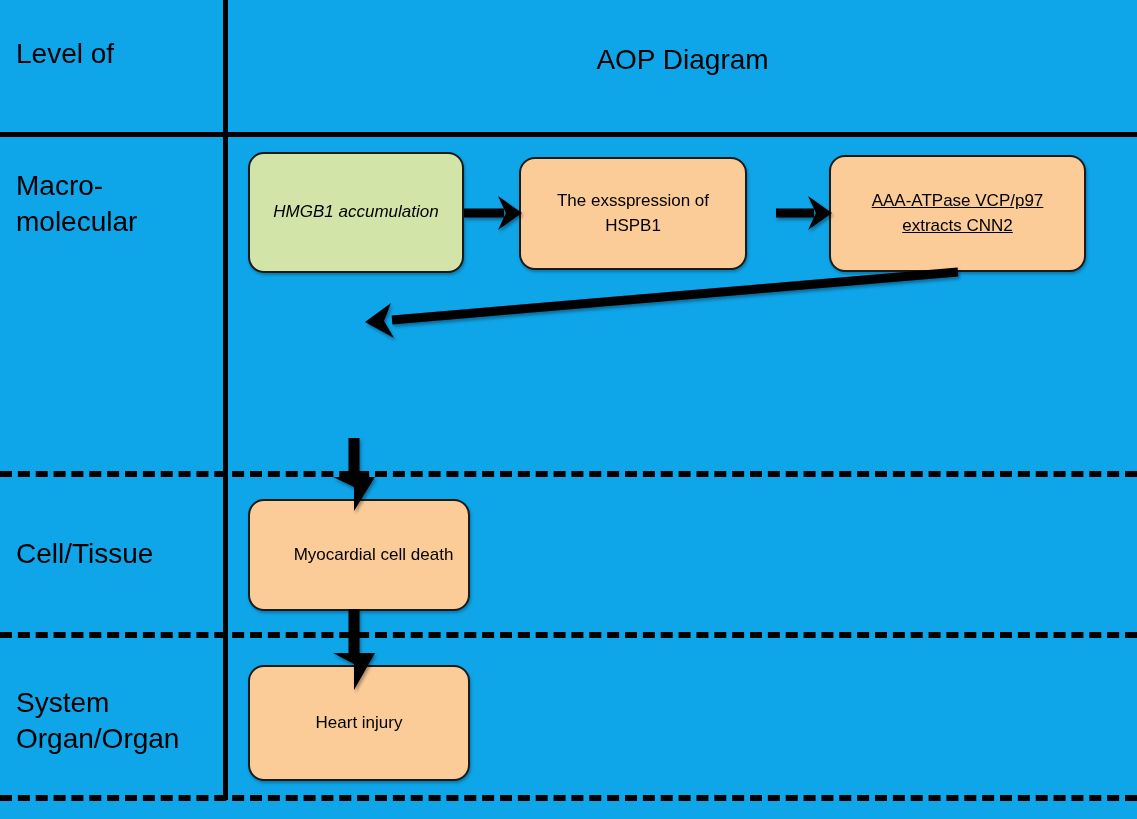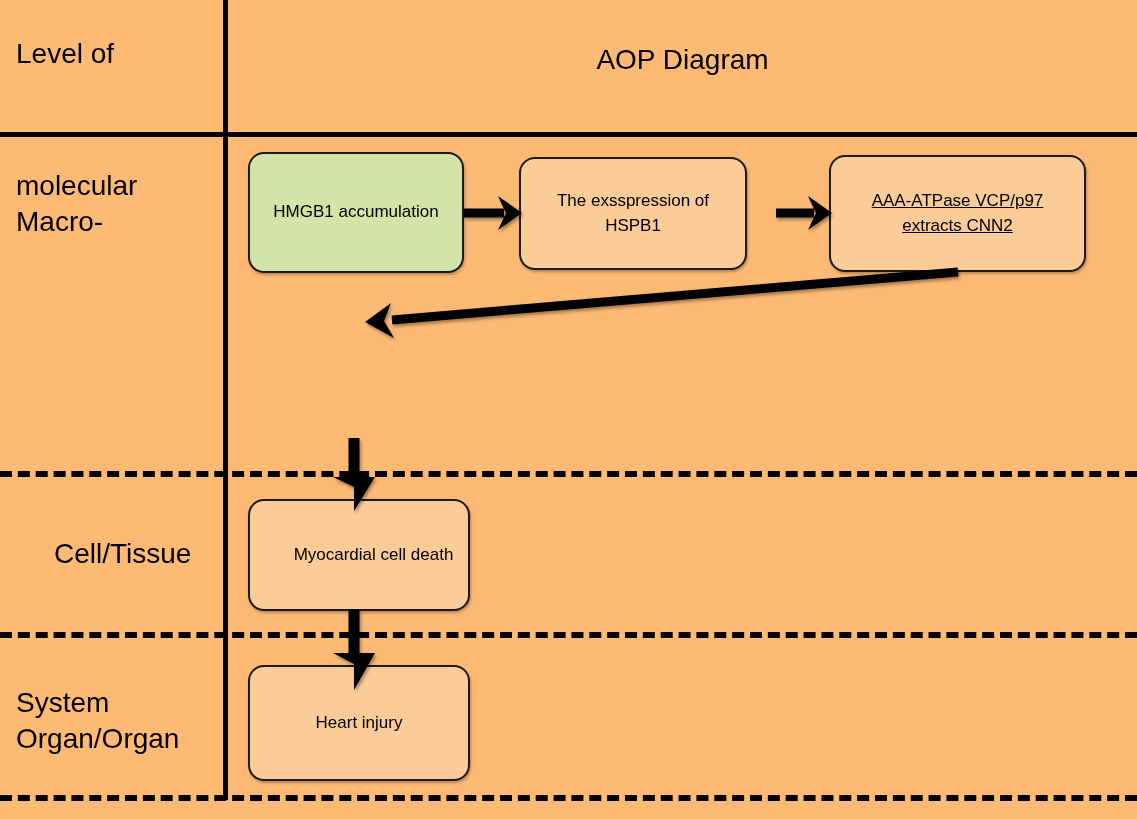--- a/index.html
+++ b/index.html
@@ -7,21 +7,21 @@
     padding: 0;
     background: #ffffff;
   }
   body {
     font-family: "Liberation Sans", sans-serif;
   }
   #canvas {
     position: relative;
     width: 1137px;
     height: 819px;
-    background: #fdba74;
+    background: #0ea5e9;
     overflow: hidden;
   }
 
   
   .vline {
     position: absolute;
     left: 223px;
     top: 0px;
     width: 5px;
     height: 800px;
@@ -51,21 +51,21 @@
     position: absolute;
     left: 16px;
     width: 200px;
     color: #000000;
     font-size: 28px;
     line-height: 1.28;
     font-family: "Liberation Sans", sans-serif;
   }
   #label-level      { top: 36px; }
   #label-macro      { top: 168px; }
-  #label-cell       { top: 536px; margin-left: 38px; }
+  #label-cell       { top: 536px; }
   #label-organ      { top: 685px; }
 
   
   #diagram-title {
     position: absolute;
     left: 228px;
     top: 44px;
     width: 909px;
     text-align: center;
     font-size: 28px;
@@ -86,21 +86,21 @@
     font-size: 17px;
     line-height: 1.45;
     color: #000000;
     padding: 4px 10px;
     font-family: "Liberation Sans", sans-serif;
     box-shadow: 1px 2px 3px rgba(0,0,0,0.28);
   }
   .node.green  { background: #d3e4a8; }
   .node.orange { background: #fbcb98; }
 
-  #node-hmgb1   { left: 248px; top: 152px; width: 216px; height: 121px; }
+  #node-hmgb1   { left: 248px; top: 152px; width: 216px; height: 121px; font-style: italic; }
   #node-hspb1   { left: 519px; top: 157px; width: 228px; height: 113px; }
   #node-vcp     { left: 829px; top: 155px; width: 257px; height: 117px; text-decoration: underline; }
   #node-autoph  { left: 248px; top: 320px; width: 222px; height: 120px; }
   #node-myocard { left: 248px; top: 499px; width: 222px; height: 112px; padding-left: 39px; }
   #node-heart   { left: 248px; top: 665px; width: 222px; height: 116px; }
 
   
   #arrows {
     position: absolute;
     left: 0;
@@ -119,22 +119,22 @@
   <div class="vline"></div>
   <div class="hline-dashed" id="dash1"></div>
   <div class="hline-dashed" id="dash2"></div>
   <div class="hline-dashed" id="dash3"></div>
 
   <div class="row-label" id="label-level">
     <div>Level of</div>
   </div>
 
   <div class="row-label" id="label-macro">
+    <div>Macro-</div>
     <div>molecular</div>
-    <div>Macro-</div>
   </div>
 
   <div class="row-label" id="label-cell">
     <div>Cell/Tissue</div>
   </div>
 
   <div class="row-label" id="label-organ">
     <div>System</div>
     <div>Organ/Organ</div>
   </div>

